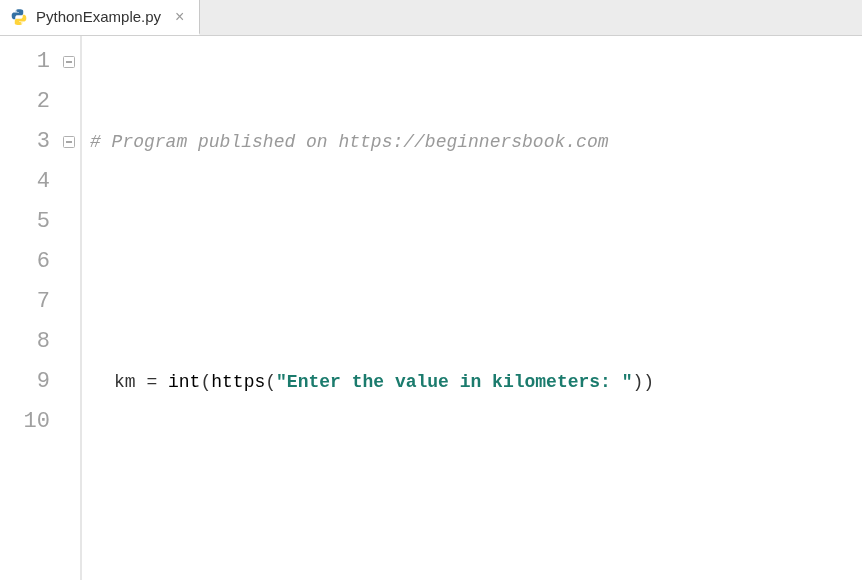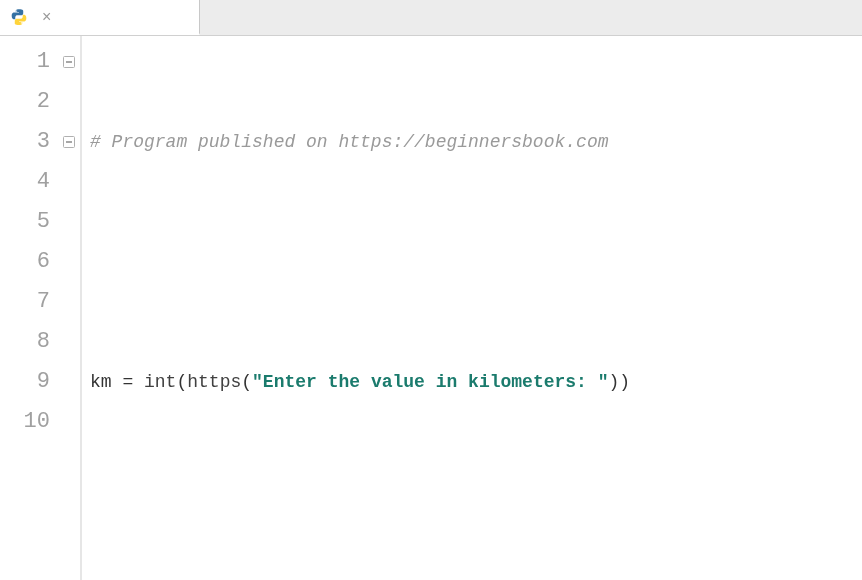--- a/index.html
+++ b/index.html
@@ -79,37 +79,38 @@
   flex: 1;
   padding: 6px 0 0 8px;
   font-size: 18px;
   line-height: 40px;
   white-space: pre;
   position: relative;
 }
 .code-line { height: 40px; }
 
 .c  { color: #9a9a9a; font-style: italic; }          
-.fn { color: #404040; }                             
+.fn { color: #000000; }                             
 .op { color: #333; }                                
-.id { color: #333; }                                
+.id { color: #333; margin-left: 24px; }                                
 .str{ color: #1b7b6d; font-weight: bold; }                             
 .par{ color: #333; }
 </style>
 </head>
 <body>
 
 <div class="tab-bar">
   <div class="tab">
     <span class="icon">
       <svg viewBox="0 0 32 32" width="18" height="18">
         <path fill="#3571a3" d="M15.9 2c-6 0-5.6 2.6-5.6 2.6v2.7h5.7v.8H7.6S3 7.5 3 13.9s4 6.2 4 6.2h2.4v-3s-.1-4 3.9-4h6.5s3.7.1 3.7-3.6V5.1S24 2 15.9 2zM11.7 4.3c.7 0 1.2.5 1.2 1.2s-.5 1.2-1.2 1.2S10.5 6.2 10.5 5.5s.5-1.2 1.2-1.2z"></path>
         <path fill="#ffd43b" d="M16.1 30c6 0 5.6-2.6 5.6-2.6v-2.7H16v-.8h8.4S29 24.5 29 18.1s-4-6.2-4-6.2h-2.4v3s.1 4-3.9 4h-6.5s-3.7-.1-3.7 3.6v5.4S8 30 16.1 30zm4.2-2.3c-.7 0-1.2-.5-1.2-1.2s.5-1.2 1.2-1.2 1.2.5 1.2 1.2-.5 1.2-1.2 1.2z"></path>
       </svg>
     </span>
+    <span class="tab-label">PythonExample.py</span>
     <span class="tab-close">×</span>
   </div>
 </div>
 
 <div class="editor">
   <div class="gutter">
     <div>1</div>
     <div>2</div>
     <div>3</div>
     <div>4</div>

